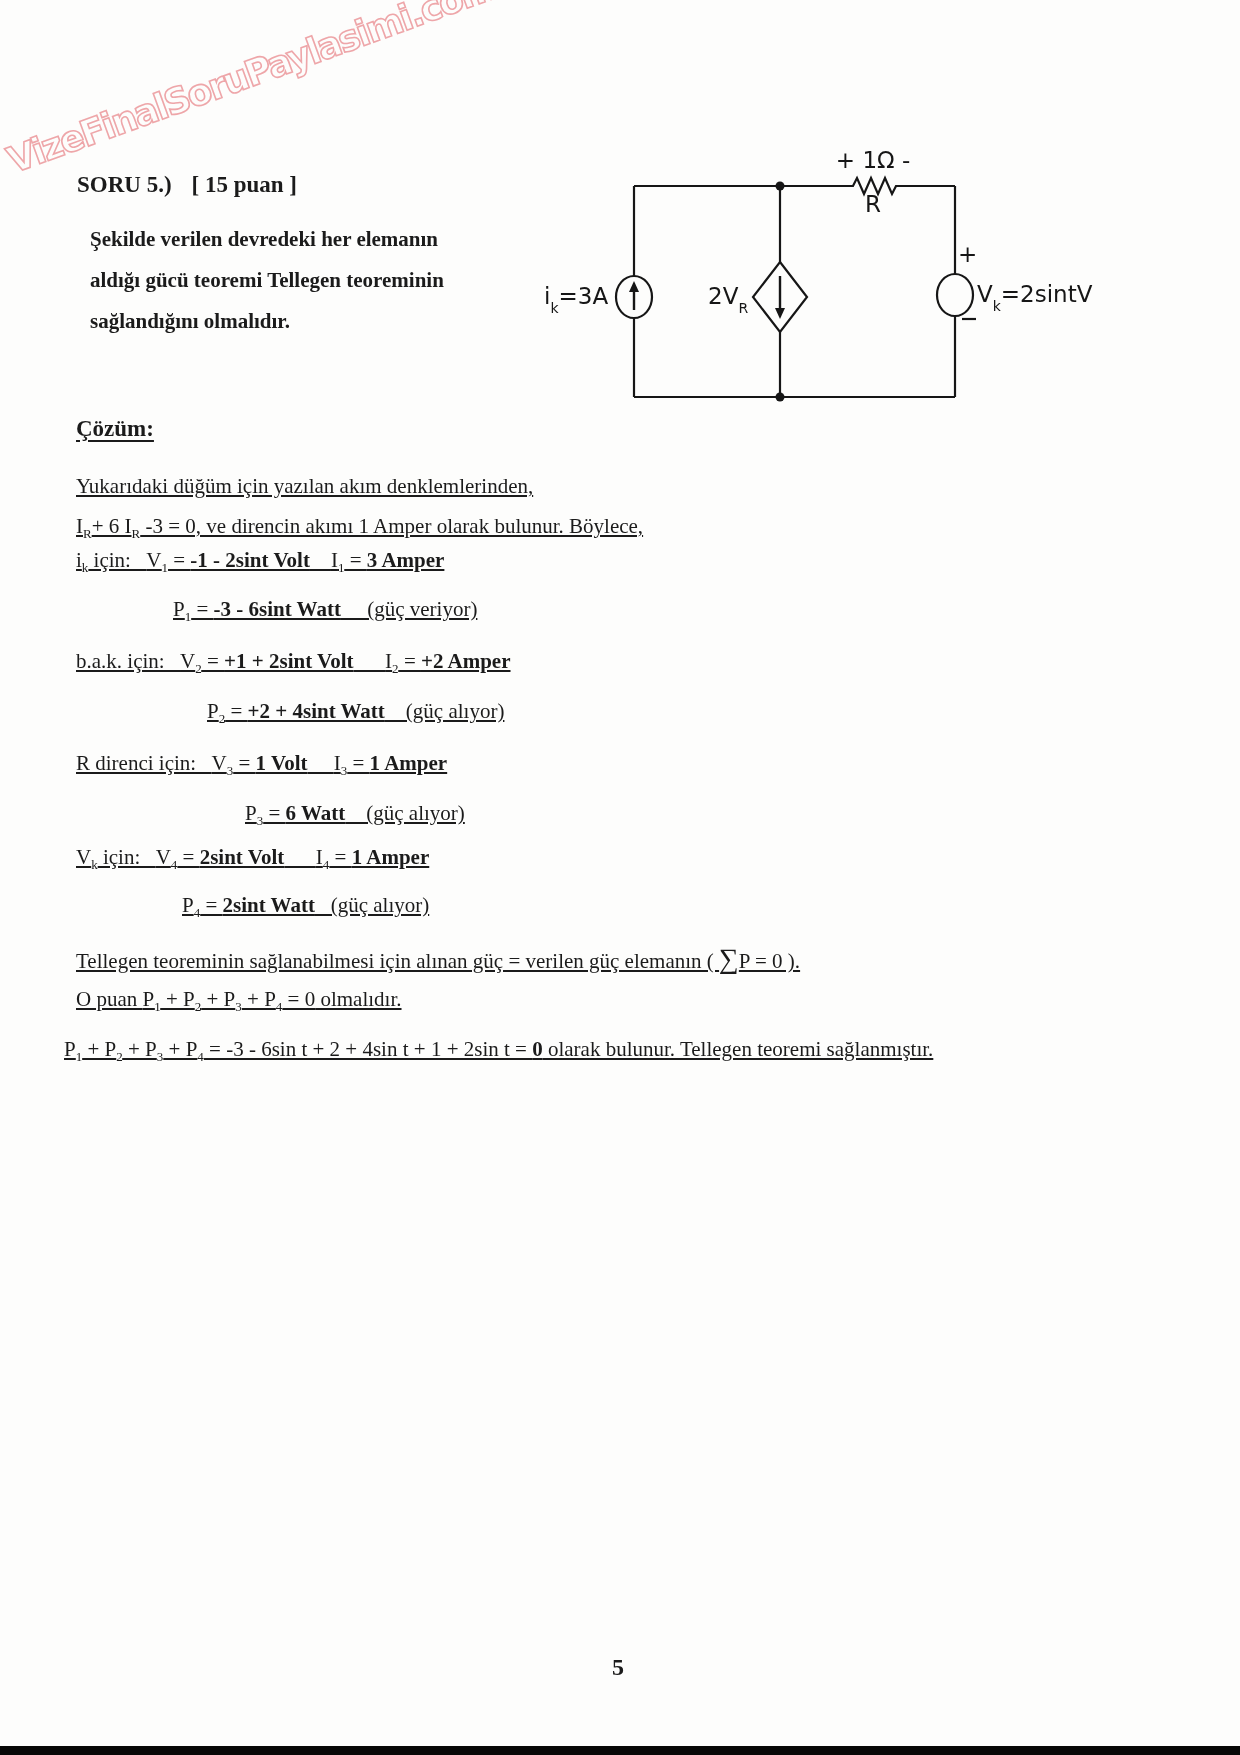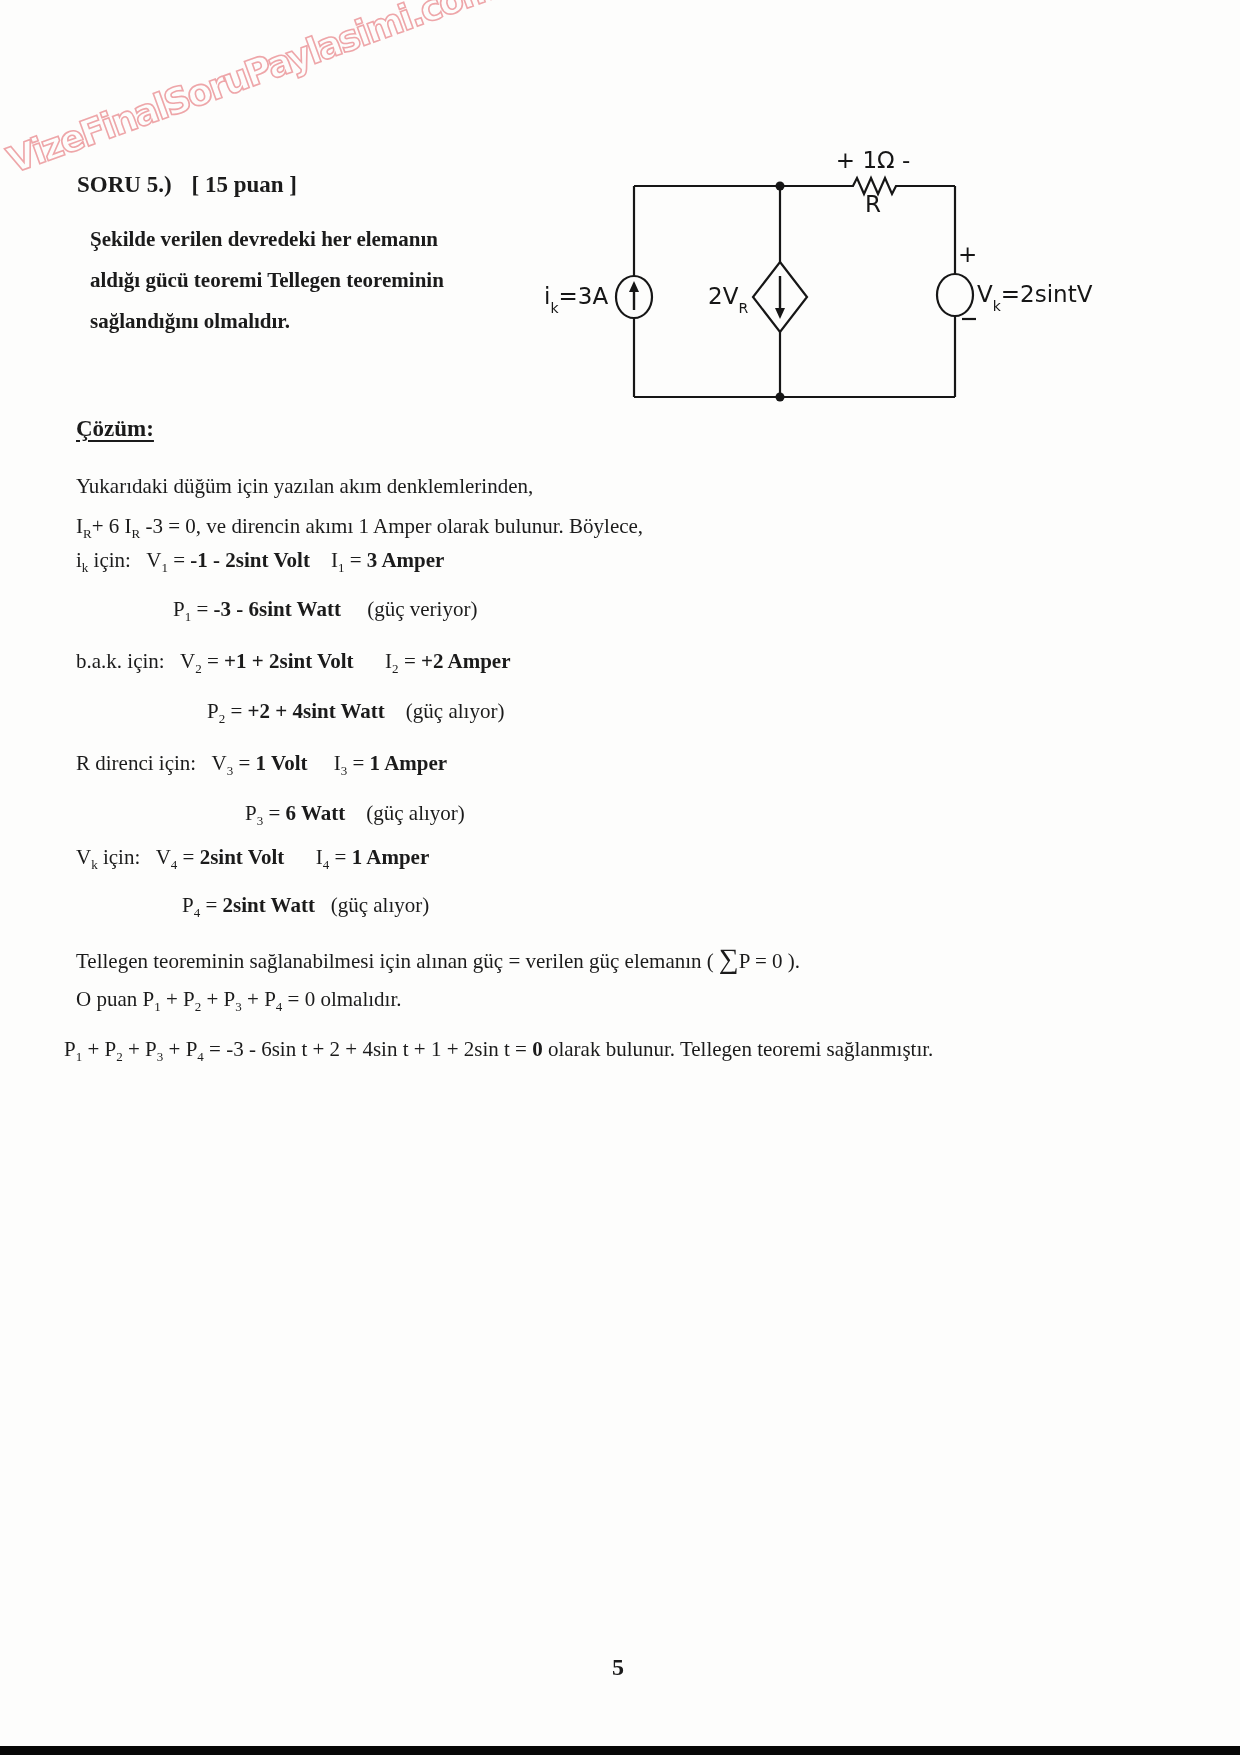--- a/index.html
+++ b/index.html
@@ -49,20 +49,21 @@
     position:absolute;left:76px;top:416px;
     font-size:23px;font-weight:bold;
     text-decoration:underline;
     text-underline-offset:4px;
     white-space:nowrap;
   }
   .sol-line{
     position:absolute;
     font-size:21px;
     white-space:nowrap;
+    text-decoration:underline;
   }
   .sg.b{font-weight:bold;}
   sub.sg{font-size:62%;line-height:0;}
   .sg.sum{font-size:132%;}
   
   .page-number{
     position:absolute;left:612px;top:1654px;
     font-size:24px;font-weight:bold;
   }
   .bottom-bar{

